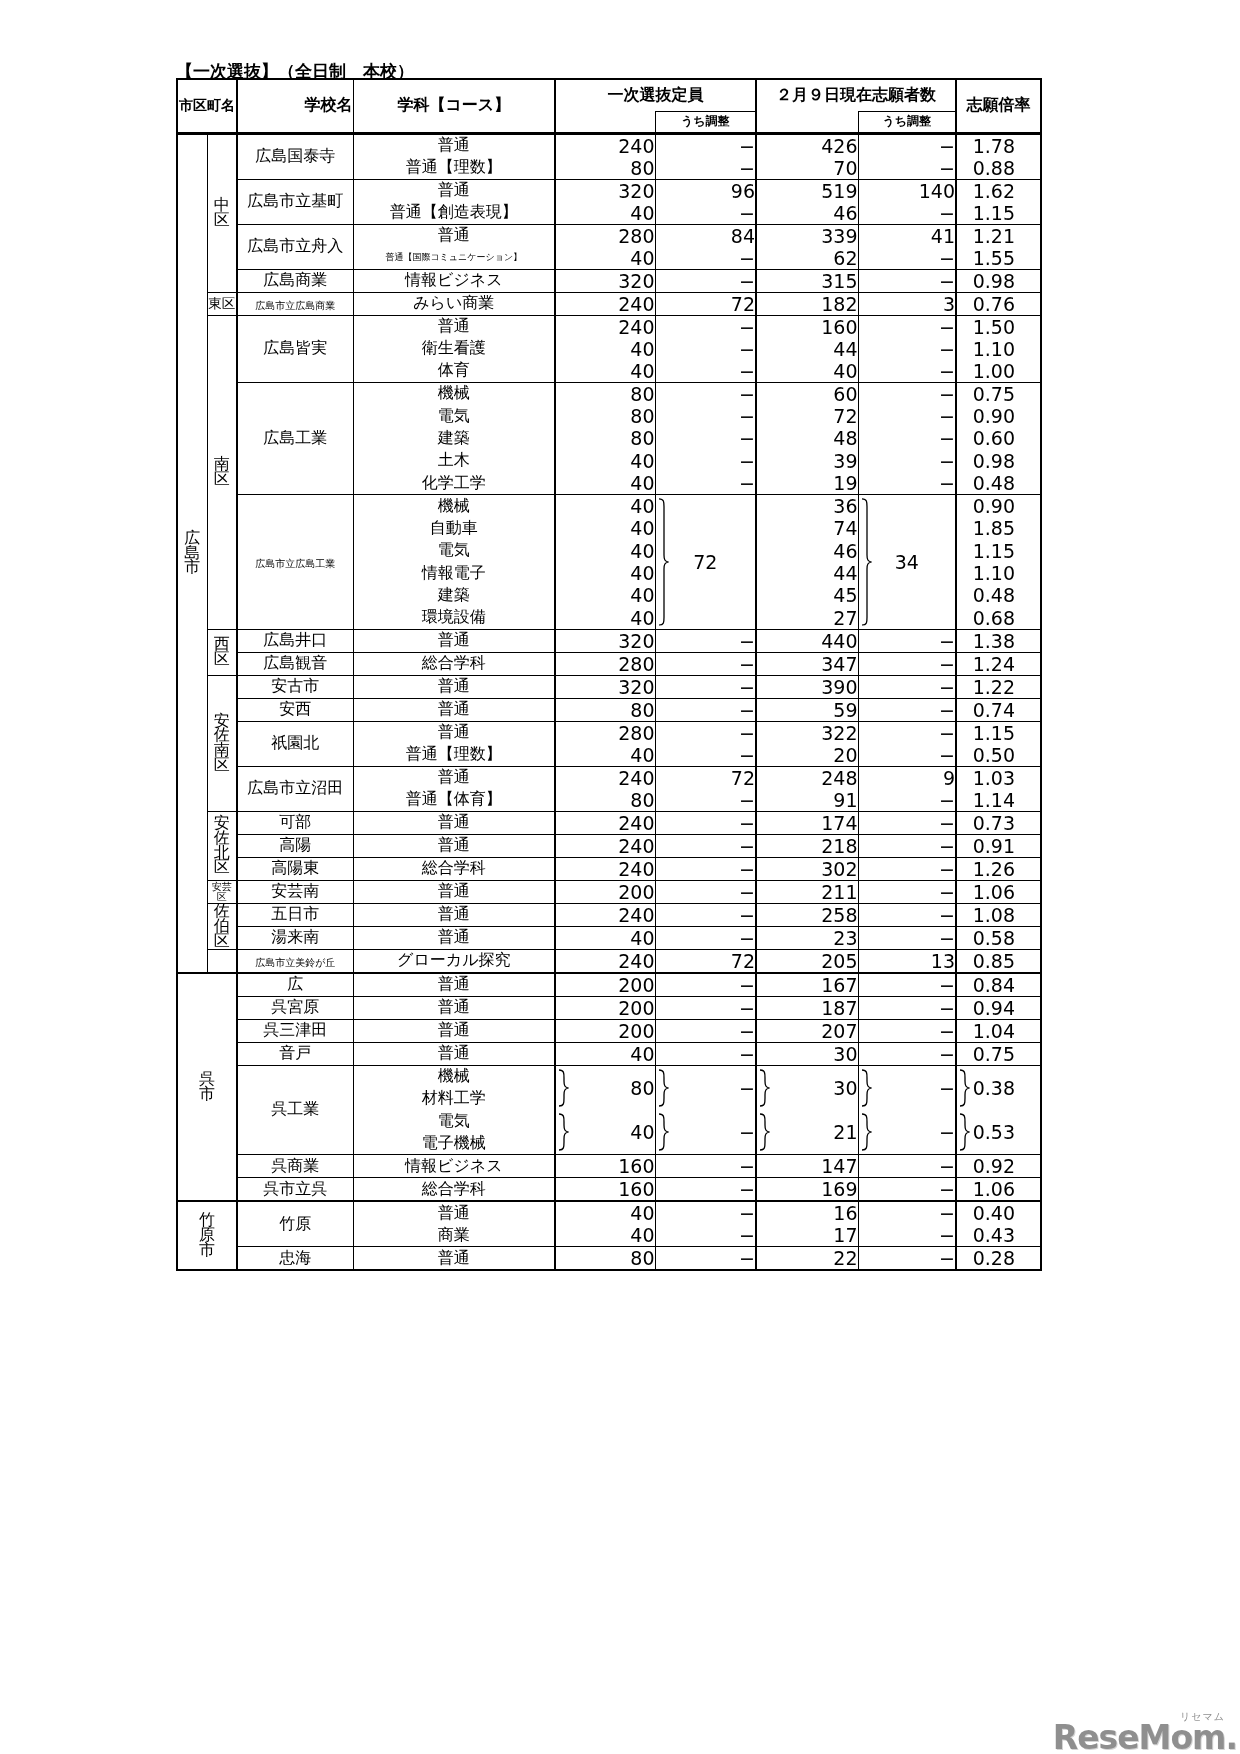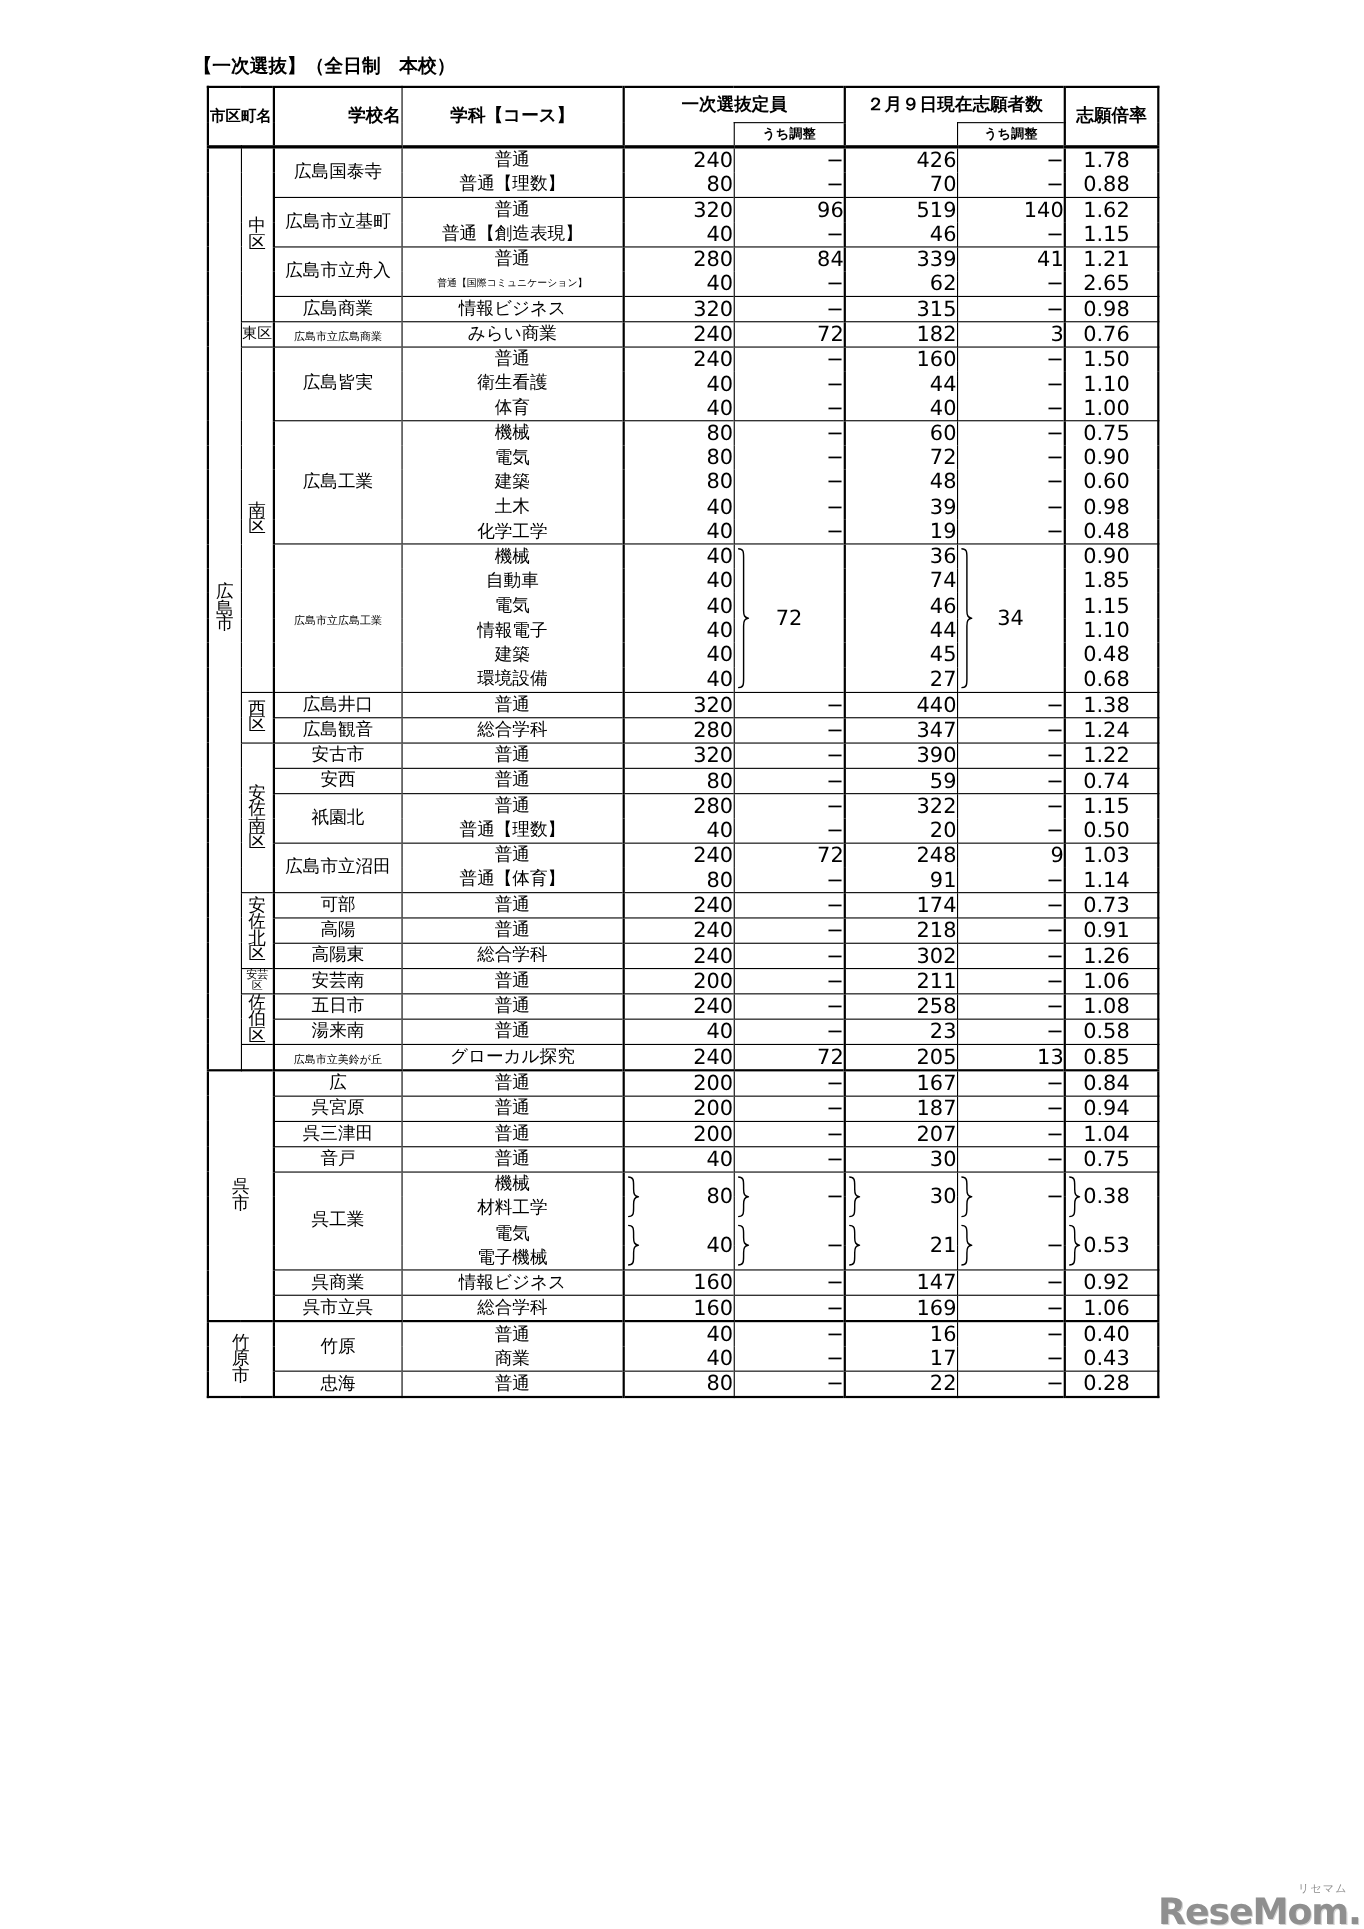--- a/index.html
+++ b/index.html
@@ -1,20 +1,20 @@
 <!DOCTYPE html>
 <html><head>
 <meta charset="utf-8">
 <style>
   html,body{margin:0;padding:0;background:#ffffff;}
   .page{position:relative;width:1240px;height:1754px;background:#ffffff;overflow:hidden;
         font-family:"DejaVu Sans",sans-serif;color:#000;}
-  .doc-title{position:absolute;left:176px;top:48px;font-size:17px;font-weight:bold;white-space:nowrap;}
-
-  table.adm{position:absolute;left:188px;top:78px;width:864px;table-layout:fixed;
+  .doc-title{position:absolute;left:176px;top:60px;font-size:17px;font-weight:bold;white-space:nowrap;}
+
+  table.adm{position:absolute;left:176px;top:78px;width:864px;table-layout:fixed;
             border-collapse:collapse;border:2.5px solid #000;background:#fff;}
   table.adm th,table.adm td{padding:0;margin:0;white-space:nowrap;vertical-align:middle;}
 
   thead tr.hr1{height:32px;}
   thead tr.hr2{height:22px;}
   tbody tr{height:22.4px;}
 
   thead th{font-size:16px;font-weight:bold;border-bottom:3px solid #000;text-align:center;}
   thead th.region-h{font-size:14px;}
   thead th.part{border-bottom:none;}
@@ -135,21 +135,21 @@
           <td class="v6 num t1">339</td>
           <td class="v7 num t1">41</td>
           <td class="v8 num ratio t1">1.21</td>
         </tr>
         <tr>
           <td class="dept-cell v3 tiny">普通【国際コミュニケーション】</td>
           <td class="v4 num">40</td>
           <td class="v5 num">−</td>
           <td class="v6 num">62</td>
           <td class="v7 num">−</td>
-          <td class="v8 num ratio">2.65</td>
+          <td class="v8 num ratio">1.55</td>
         </tr>
         <tr>
           <td class="school-cell v2 t1" rowspan="1">広島商業</td>
           <td class="dept-cell v3 t1">情報ビジネス</td>
           <td class="v4 num t1">320</td>
           <td class="v5 num t1">−</td>
           <td class="v6 num t1">315</td>
           <td class="v7 num t1">−</td>
           <td class="v8 num ratio t1">0.98</td>
         </tr>

